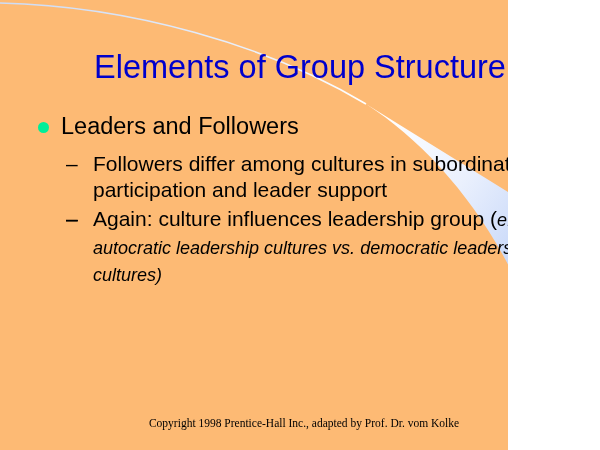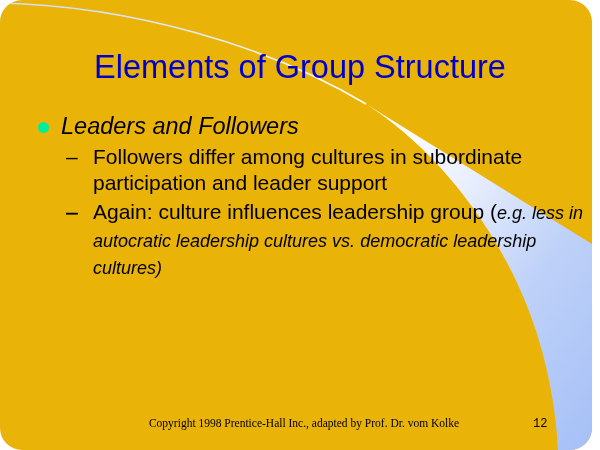--- a/index.html
+++ b/index.html
@@ -2,26 +2,25 @@
 <html><head>
 <meta charset="utf-8">
 <style>
   html, body {
     margin: 0;
     padding: 0;
     background: #ffffff;
   }
   #slide {
     position: relative;
-    width: 592px;
+    width: 508px;
     height: 450px;
     overflow: hidden;
-    background: #eab308;
+    background: #fdba74;
     font-family: "Liberation Sans", sans-serif;
-    border-radius: 22px;
   }
   #decor {
     position: absolute;
     left: 0; top: 0;
     width: 600px; height: 450px;
     pointer-events: none;
   }
   
   #title {
     position: absolute;
@@ -42,22 +41,21 @@
     left: 33px;
     top: 113px;
     width: 560px;
   }
   .lvl1 {
     position: relative;
     padding-left: 28px;
     color: #000000;
     font-size: 23.5px;
     line-height: 27px;
-    margin-bottom: 4px;
-    font-style: italic;
+    margin-bottom: 11px;
   }
   .lvl1 .dot {
     position: absolute;
     left: 5px;
     top: 9px;
     width: 11px;
     height: 11px;
     border-radius: 50%;
     background: #00ee99;
   }

